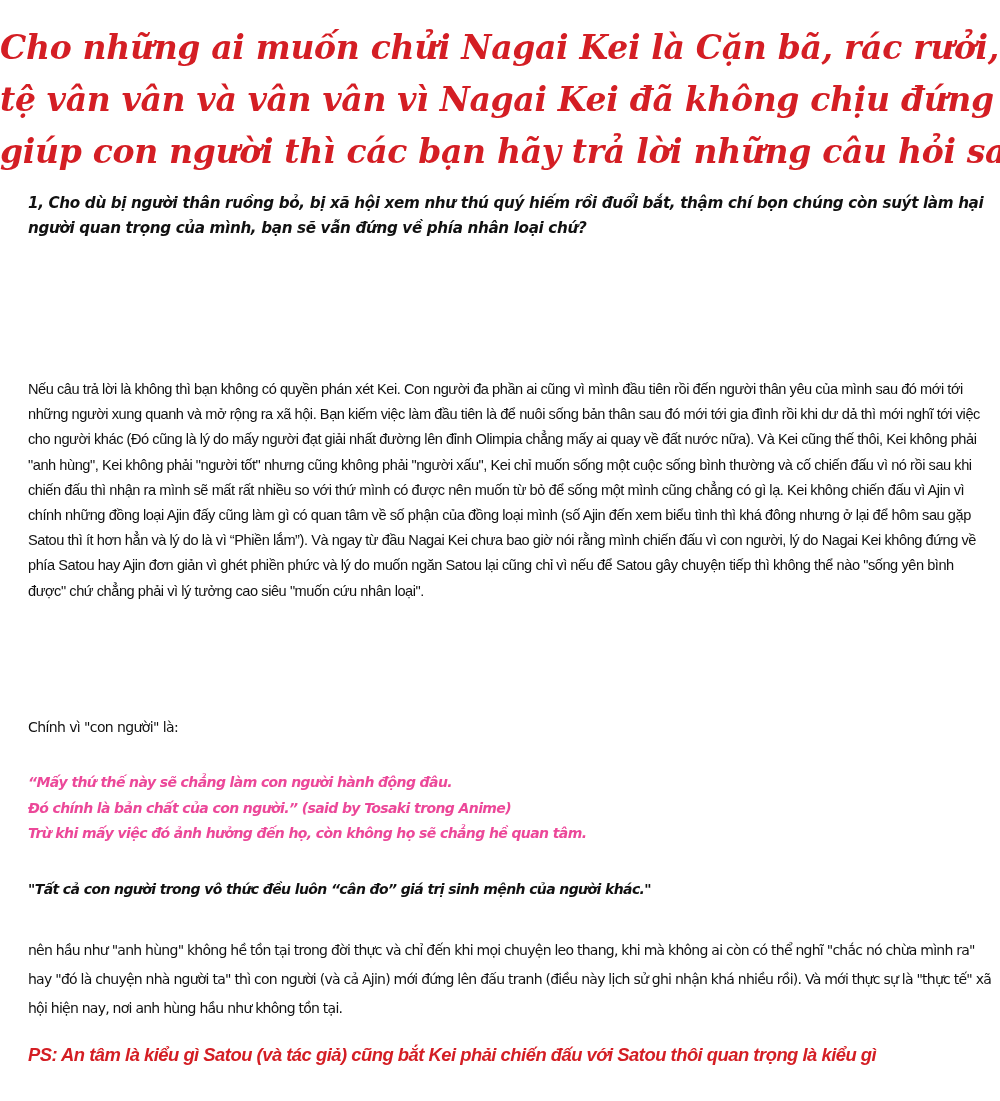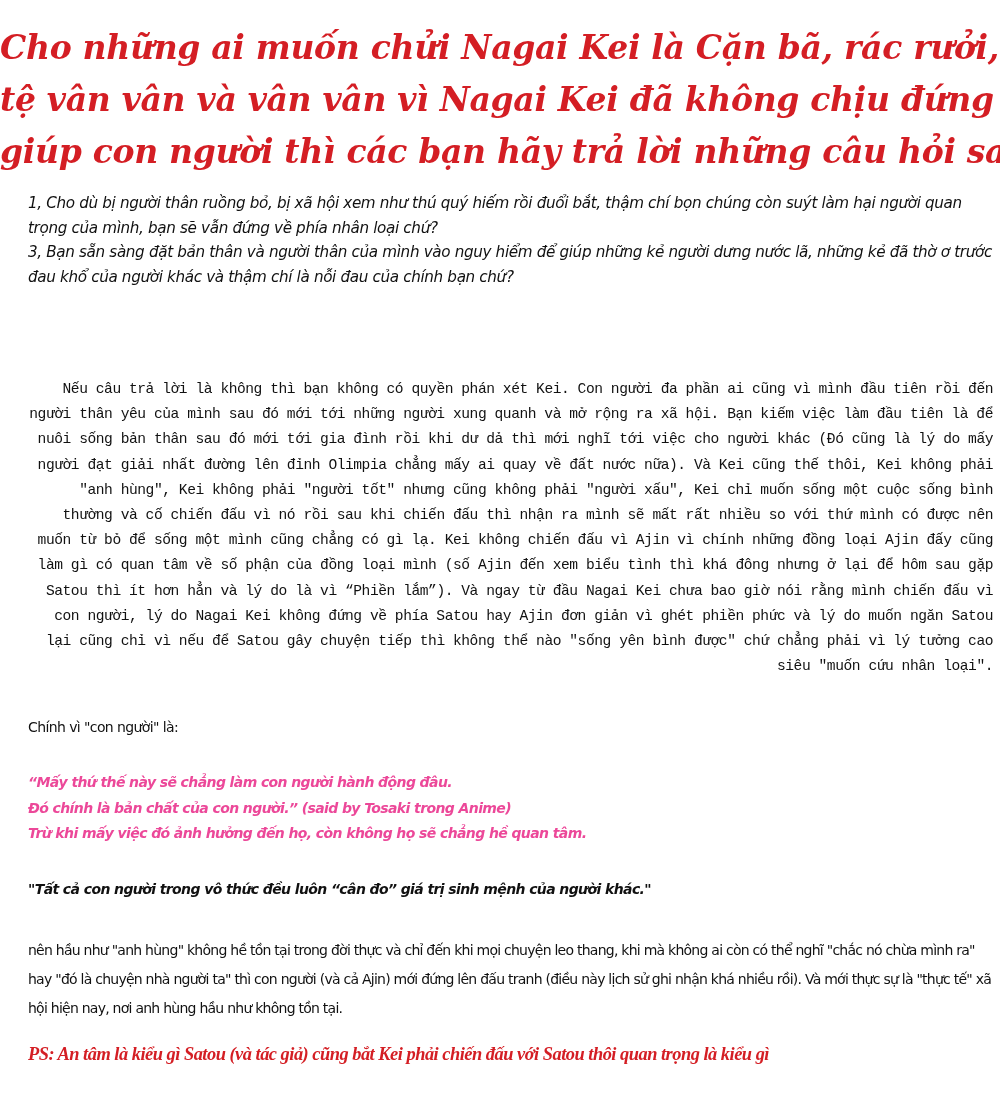--- a/index.html
+++ b/index.html
@@ -6,28 +6,28 @@
   body { width: 1000px; height: 1101px; position: relative; overflow: hidden; }
   .title {
     position: absolute; left: 0; top: 22px; width: 1000px;
     text-align: center; color: #d41e24;
     font-family: "DejaVu Serif", serif; font-style: italic; font-weight: bold;
     font-size: 33px; line-height: 52px; letter-spacing: -0.3px;
   }
   .title div { white-space: nowrap; }
   .questions {
     position: absolute; left: 28px; top: 191px; width: 970px;
-    font-family: "DejaVu Sans", sans-serif; font-style: italic; font-weight: normal;
+    font-family: "DejaVu Sans", sans-serif; font-style: italic; font-weight: bold;
     font-size: 15.2px; line-height: 24.5px; color: #111; letter-spacing: -0.35px;
   }
   .questions p, .body p, .quote p, .ps p { margin: 0; }
   .body {
     position: absolute; left: 28px; top: 377px; width: 965px;
-    font-family: Liberation Mono, monospace; font-size: 14.6px; line-height: 25.2px;
-    color: #111; letter-spacing: -0.45px; text-align: right;
+    font-family: Liberation Sans, sans-serif; font-size: 14.6px; line-height: 25.2px;
+    color: #111; letter-spacing: -0.45px;
   }
   .label {
     position: absolute; left: 28px; top: 719px;
     font-family: "DejaVu Sans", sans-serif; font-size: 14px; color: #111; letter-spacing: -0.6px;
   }
   .quote {
     position: absolute; left: 28px; top: 770px; width: 960px;
     font-family: "DejaVu Sans", sans-serif; font-style: italic; font-weight: bold;
     font-size: 14px; line-height: 25.5px; color: #ec4899; letter-spacing: -0.6px;
   }
@@ -36,36 +36,35 @@
     font-family: "DejaVu Sans", sans-serif; font-style: italic; font-weight: bold;
     font-size: 14px; color: #111; letter-spacing: -0.6px;
   }
   .closing {
     position: absolute; left: 28px; top: 936px; width: 965px;
     font-family: "DejaVu Sans", sans-serif; font-size: 14px; line-height: 29px;
     color: #111; letter-spacing: -0.75px;
   }
   .ps {
     position: absolute; left: 28px; top: 1041px; width: 965px;
-    font-family: Liberation Serif, serif; font-style: italic; font-weight: bold;
+    font-family: Liberation Sans, sans-serif; font-style: italic; font-weight: bold;
     font-size: 18.4px; line-height: 27px; color: #d41e24; letter-spacing: -0.5px;
   }
 </style>
 </head>
 <body>
 
 <div class="title">
   <div>Cho những ai muốn chửi Nagai Kei là Cặn bã, rác rưởi, tồi</div>
   <div>tệ vân vân và vân vân vì Nagai Kei đã không chịu đứng ra</div>
   <div>giúp con người thì các bạn hãy trả lời những câu hỏi sau</div>
 </div>
 
 <div class="questions">
   <p>1, Cho dù bị người thân ruồng bỏ, bị xã hội xem như thú quý hiếm rồi đuổi bắt, thậm chí bọn chúng còn suýt làm hại người quan trọng của mình, bạn sẽ vẫn đứng về phía nhân loại chứ?</p>
-  <p>3, Bạn sẵn sàng đặt bản thân và người thân của mình vào nguy hiểm để giúp những kẻ người dưng nước lã, những kẻ đã thờ ơ trước đau khổ của người khác và thậm chí là nỗi đau của chính bạn chứ?</p>
 </div>
 
 <div class="body">
   <p>Nếu câu trả lời là không thì bạn không có quyền phán xét Kei. Con người đa phần ai cũng vì mình đầu tiên rồi đến người thân yêu của mình sau đó mới tới những người xung quanh và mở rộng ra xã hội. Bạn kiếm việc làm đầu tiên là để nuôi sống bản thân sau đó mới tới gia đình rồi khi dư dả thì mới nghĩ tới việc cho người khác (Đó cũng là lý do mấy người đạt giải nhất đường lên đỉnh Olimpia chẳng mấy ai quay về đất nước nữa). Và Kei cũng thế thôi, Kei không phải "anh hùng", Kei không phải "người tốt" nhưng cũng không phải "người xấu", Kei chỉ muốn sống một cuộc sống bình thường và cố chiến đấu vì nó rồi sau khi chiến đấu thì nhận ra mình sẽ mất rất nhiều so với thứ mình có được nên muốn từ bỏ để sống một mình cũng chẳng có gì lạ. Kei không chiến đấu vì Ajin vì chính những đồng loại Ajin đấy cũng làm gì có quan tâm về số phận của đồng loại mình (số Ajin đến xem biểu tình thì khá đông nhưng ở lại để hôm sau gặp Satou thì ít hơn hẳn và lý do là vì “Phiền lắm”). Và ngay từ đầu Nagai Kei chưa bao giờ nói rằng mình chiến đấu vì con người, lý do Nagai Kei không đứng về phía Satou hay Ajin đơn giản vì ghét phiền phức và lý do muốn ngăn Satou lại cũng chỉ vì nếu để Satou gây chuyện tiếp thì không thể nào "sống yên bình được" chứ chẳng phải vì lý tưởng cao siêu "muốn cứu nhân loại".</p>
 </div>
 
 <div class="label">Chính vì "con người" là:</div>
 
 <div class="quote">
   <p>“Mấy thứ thế này sẽ chẳng làm con người hành động đâu.</p>

